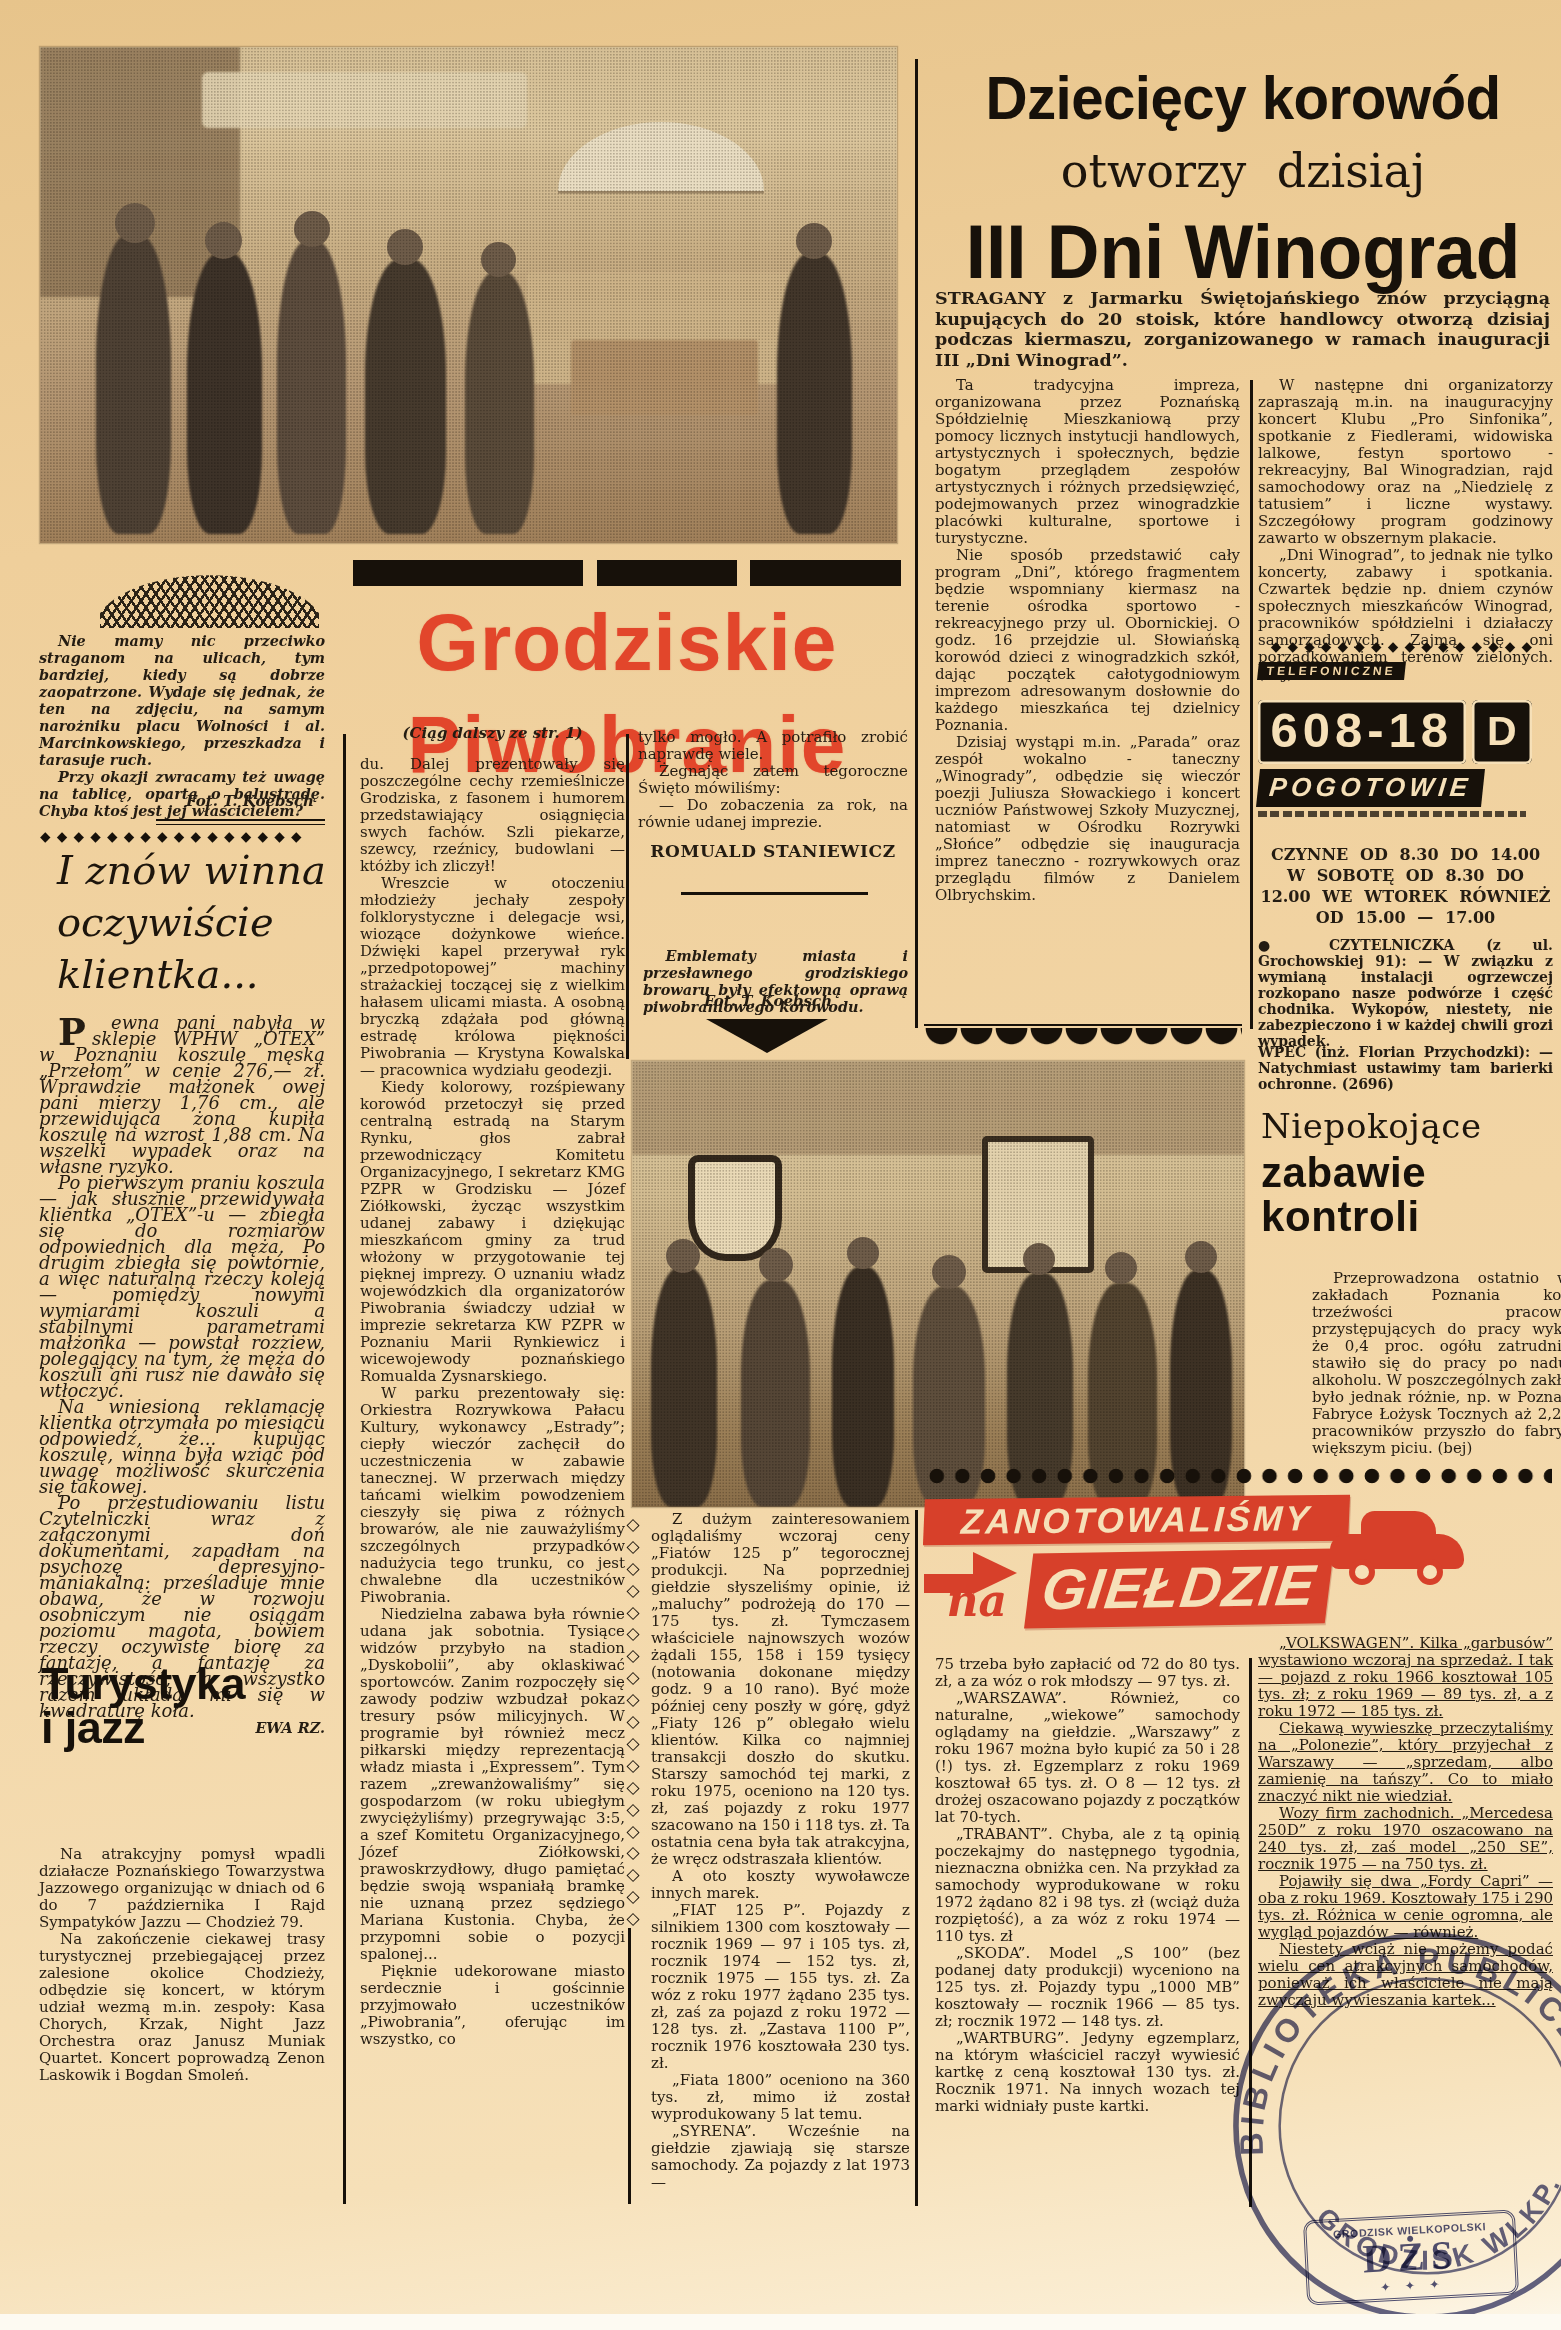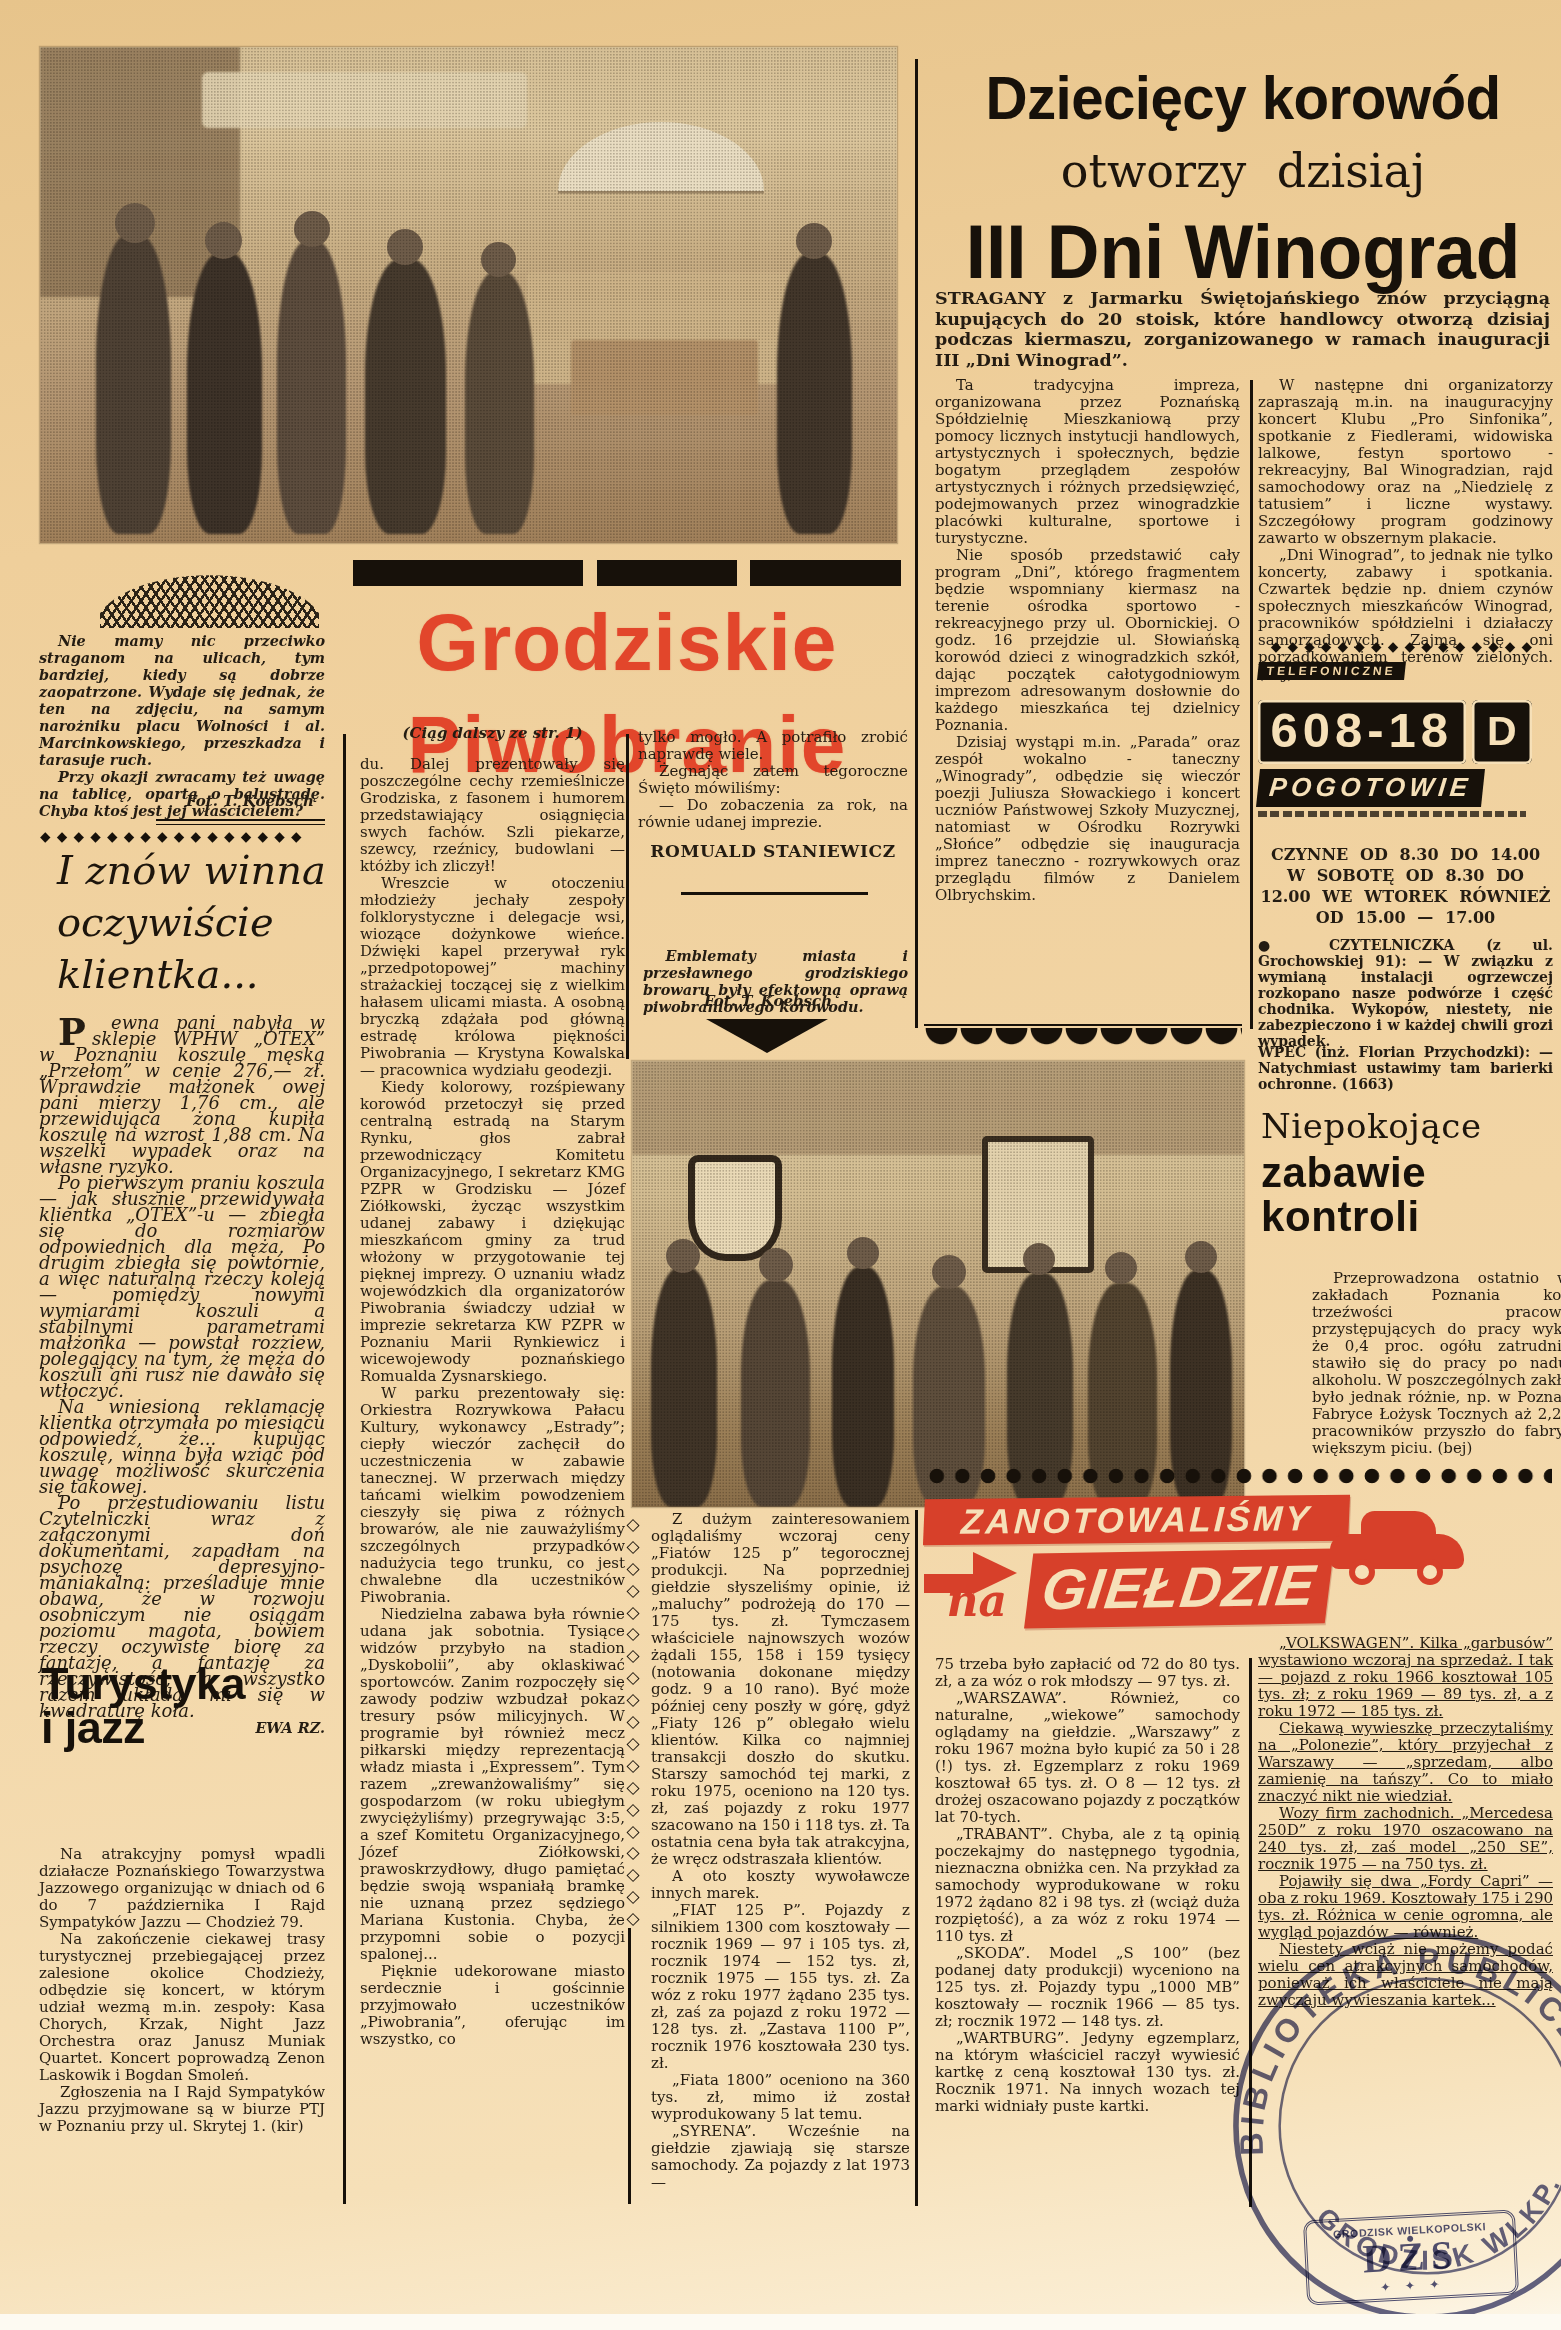--- a/index.html
+++ b/index.html
@@ -135,21 +135,20 @@
   </div>
 
   <div class="abs blockhead sans" style="left:41px; top:1662px; width:275px;">
     <div>Turystyka</div>
     <div>i jazz</div>
   </div>
 
   <div class="abs body-text" style="left:39px; top:1846px; width:286px;">
     <p>Na atrakcyjny pomysł wpadli działacze Poznańskiego Towarzystwa Jazzowego organizując w dniach od 6 do 7 października I Rajd Sympatyków Jazzu — Chodzież 79.</p>
     <p>Na zakończenie ciekawej trasy turystycznej przebiegającej przez zalesione okolice Chodzieży, odbędzie się koncert, w którym udział wezmą m.in. zespoły: Kasa Chorych, Krzak, Night Jazz Orchestra oraz Janusz Muniak Quartet. Koncert poprowadzą Zenon Laskowik i Bogdan Smoleń.</p>
-    <p>Zgłoszenia na I Rajd Sympatyków Jazzu przyjmowane są w biurze PTJ w Poznaniu przy ul. Skrytej 1.     (kir)</p>
   </div>
 
   <div class="abs" style="left:353px; top:560px; width:548px; height:26px;
        background:linear-gradient(90deg,#17110a 0 42%, transparent 42% 44.5%, #17110a 44.5% 70%, transparent 70% 72.5%, #17110a 72.5% 100%);"></div>
 
   <div class="abs sans redtitle" style="left:353px; top:592px; width:548px; text-align:center;">
     <div>Grodziskie</div>
     <div>Piwobranie</div>
   </div>
 
@@ -247,21 +246,21 @@
       <div class="num">608-18</div>
       <div class="dbox">D</div>
     </div>
     <div class="bar2" style="width:225px;">POGOTOWIE</div>
     <div class="tex" style="width:268px;"></div>
   </div>
 
   <div class="abs hours" style="left:1258px; top:844px; width:295px;">CZYNNE OD 8.30 DO 14.00 W SOBOTĘ OD 8.30 DO 12.00 WE WTOREK RÓWNIEŻ OD 15.00 — 17.00</div>
 
   <div class="abs notice" style="left:1258px; top:937px; width:295px;">● CZYTELNICZKA (z ul. Grochowskiej 91): — W związku z wymianą instalacji ogrzewczej rozkopano nasze podwórze i część chodnika. Wykopów, niestety, nie zabezpieczono i w każdej chwili grozi wypadek.</div>
-  <div class="abs notice" style="left:1258px; top:1044px; width:295px;">WPEC (inż. Florian Przychodzki): — Natychmiast ustawimy tam barierki ochronne. (1663)</div>
+  <div class="abs notice" style="left:1258px; top:1044px; width:295px;">WPEC (inż. Florian Przychodzki): — Natychmiast ustawimy tam barierki ochronne. (2696)</div>
 
   <div class="abs" style="left:1261px; top:1106px; width:293px;">
     <div class="kontrola-l1">Niepokojące</div>
     <div class="kontrola-l23 sans" style="margin-top:5px;">zabawie</div>
     <div class="kontrola-l23 sans">kontroli</div>
   </div>
   <div class="abs body-text" style="left:1312px; top:1270px; width:295px;">
     <p>Przeprowadzona ostatnio w 17 zakładach Poznania kontrola trzeźwości pracowników przystępujących do pracy wykazała, że 0,4 proc. ogółu zatrudnionych stawiło się do pracy po nadużyciu alkoholu. W poszczególnych zakładach było jednak różnie, np. w Poznańskiej Fabryce Łożysk Tocznych aż 2,2 proc. pracowników przyszło do fabryki po większym piciu. (bej)</p>
   </div>
 

